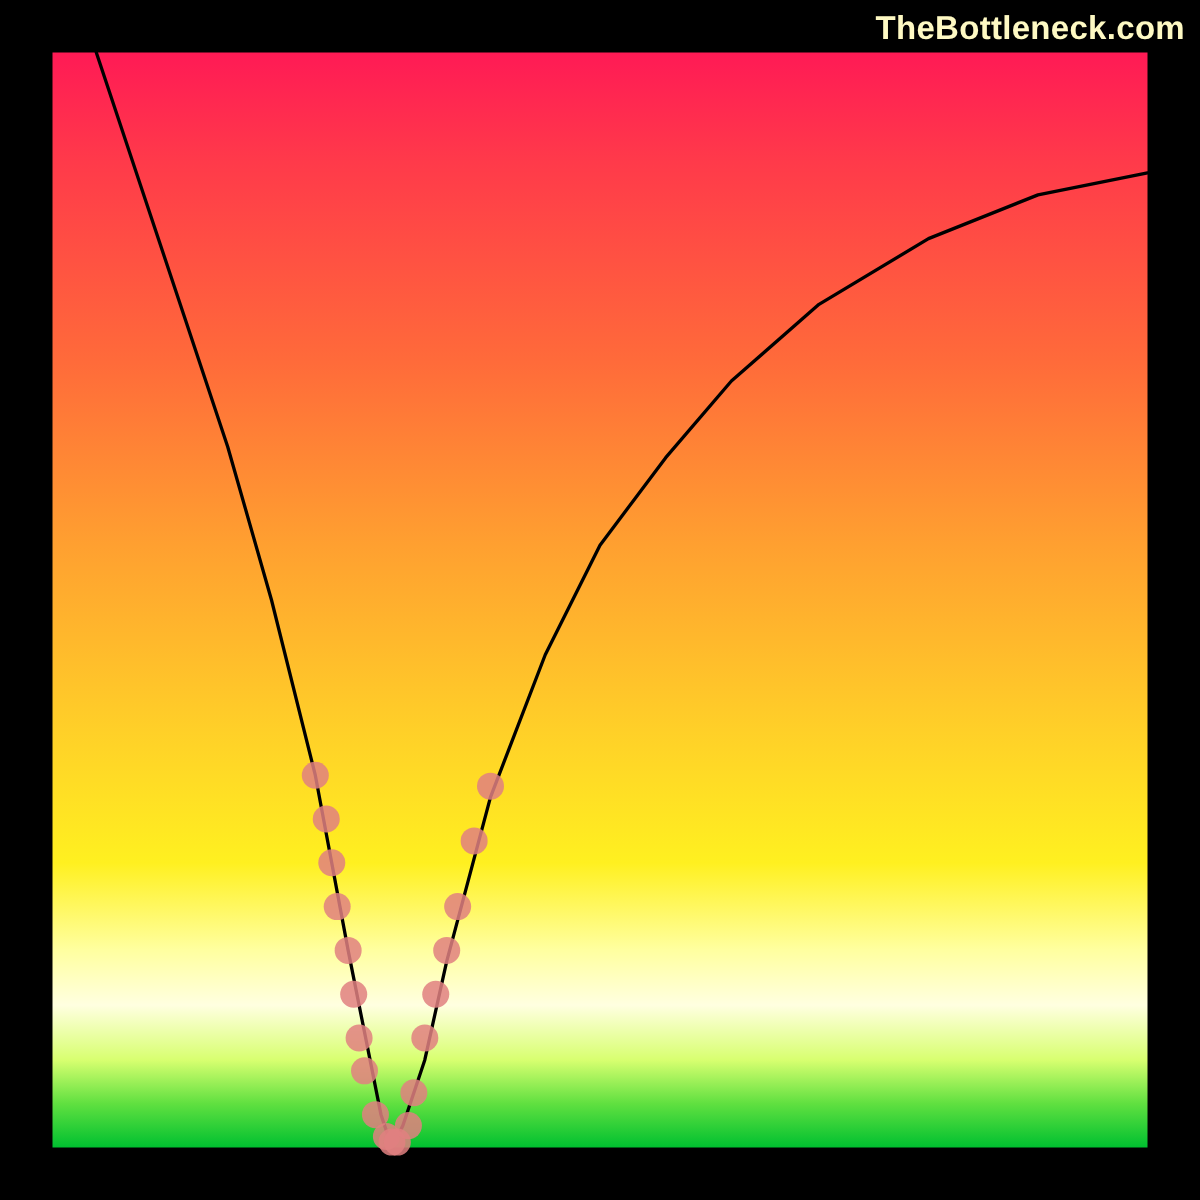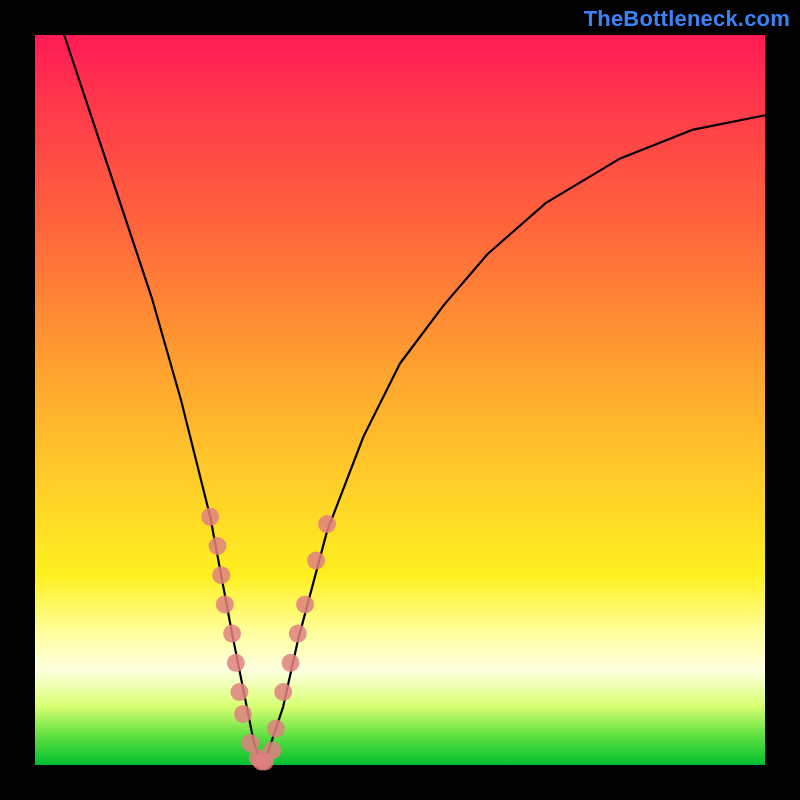--- a/index.html
+++ b/index.html
@@ -37,21 +37,21 @@
       #ffffe0 87%,
       #d8ff70 92%,
       #60e040 96%,
       #00c030 100%
     );
   }
   .watermark {
     position: absolute;
     top: 6px;
     right: 10px;
-    color: #3b82f6;
+    color: #fef9c3;
     font-size: 22px;
     font-weight: 600;
     letter-spacing: 0.2px;
     user-select: none;
     margin-left: 36px;
   }
   svg.overlay {
     position: absolute;
     top: 0;
     left: 0;

